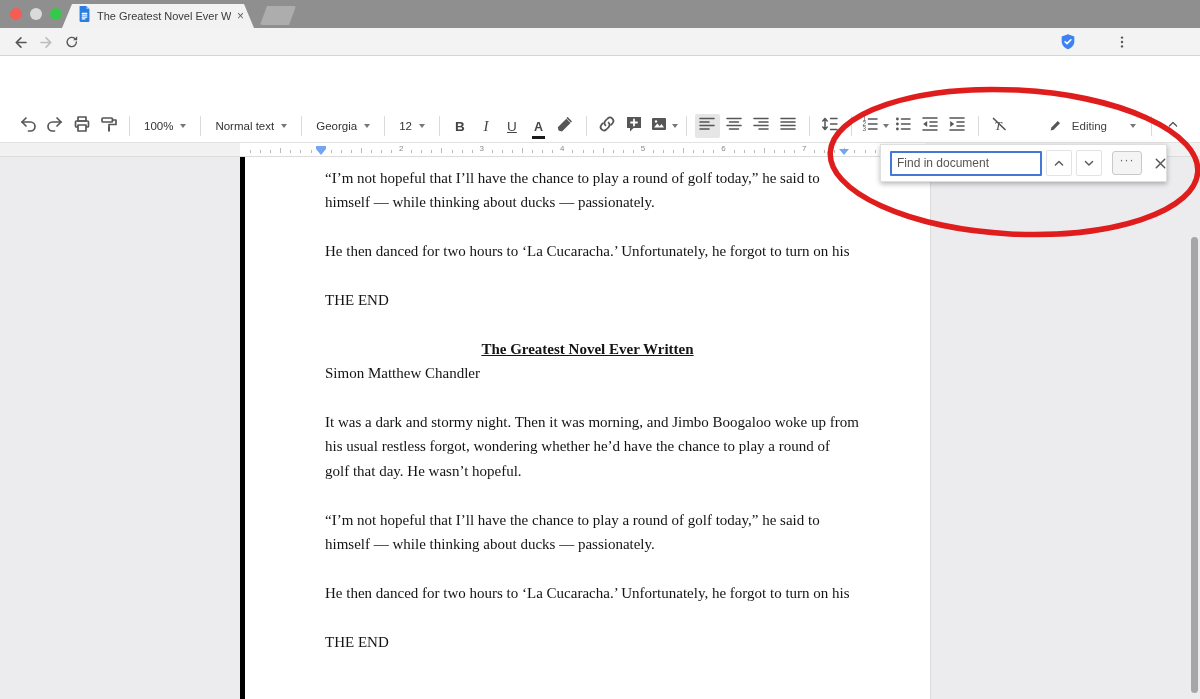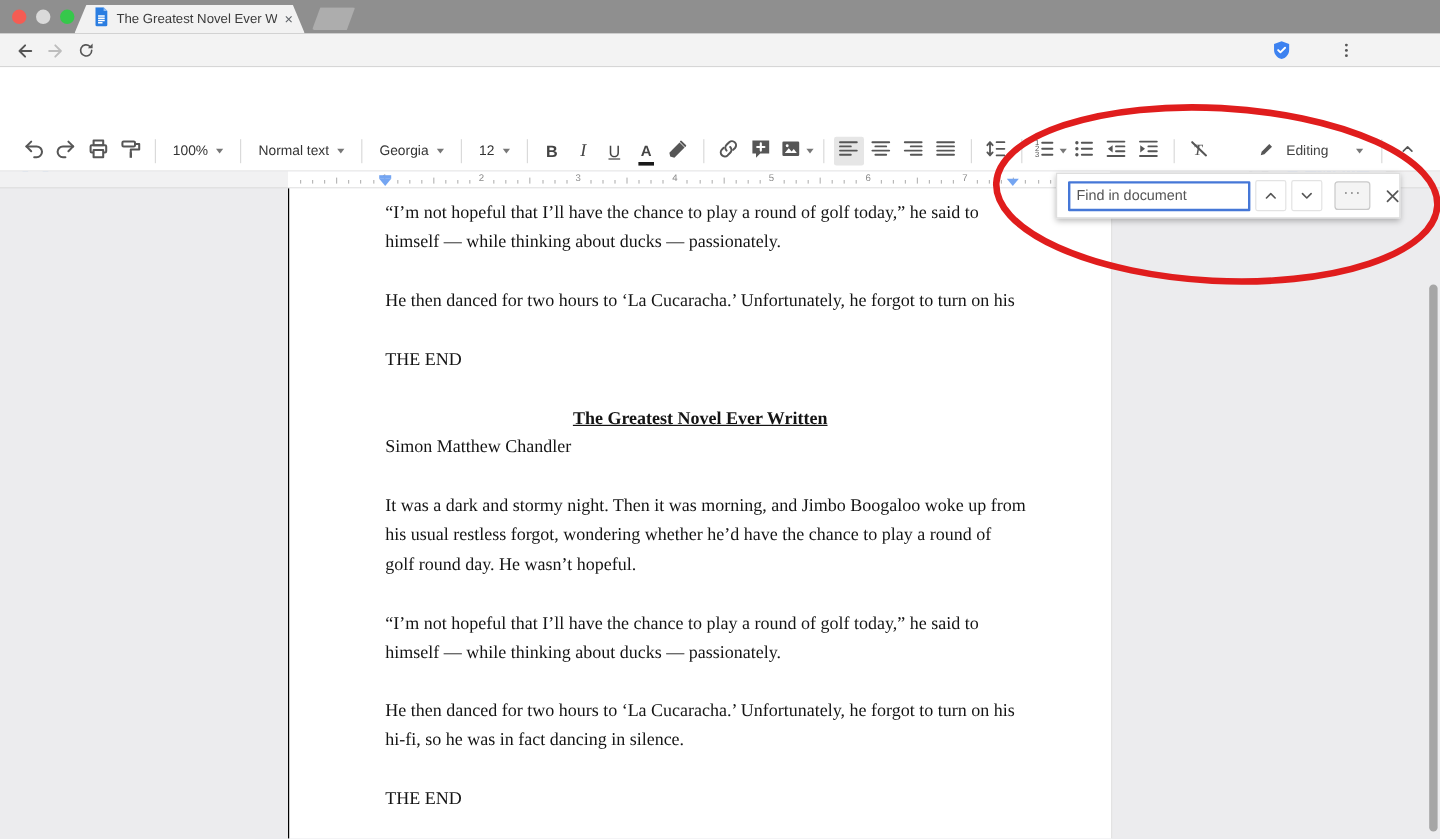--- a/index.html
+++ b/index.html
@@ -83,21 +83,21 @@
   .ruler{position:absolute;top:0;left:0;width:1200px;height:14px;background:#f1f1f2;
          border-bottom:1px solid #dcdcdc;box-sizing:border-box;}
   .ruler-page{position:absolute;left:240px;top:0;width:685px;height:13px;background:#fff;}
   .tick{position:absolute;bottom:3px;width:1px;height:3px;background:#b8b8b8;}
   .tick.half{height:5px;}
   .rnum{position:absolute;top:1px;font-size:8px;color:#8a8a8a;transform:translateX(-50%);}
   .rmark{position:absolute;width:0;height:0;border-left:5px solid transparent;border-right:5px solid transparent;
          border-top:6px solid #74a5f2;bottom:1px;}
   .rmark-bar{position:absolute;width:10px;height:3px;background:#74a5f2;top:3px;}
   .page{position:absolute;left:240px;top:14px;width:685px;height:542px;background:#fff;
-        border-left:1px solid #000000;border-right:1px solid #dcdcdc;box-sizing:content-box;}
+        border-left:5px solid #000000;border-right:1px solid #dcdcdc;box-sizing:content-box;}
   .doc{position:absolute;left:80px;top:9px;width:525px;font-family:"Liberation Serif",serif;
        font-size:15px;line-height:24.4px;color:#141414;}
   .para{margin:0 0 24.4px 0;}
   .para.no-gap{margin-bottom:0;}
   .para.center{text-align:left;}
   .para.title{text-align:center;font-weight:bold;text-decoration:underline;}
   .line{white-space:nowrap;}
   .caret-bar{display:inline-block;width:1.2px;height:16px;background:#000;vertical-align:-3px;}
 
   
@@ -477,29 +477,28 @@
           </div>
           <div class="para title no-gap">
             <div class="line">The Greatest Novel Ever Written</div>
           </div>
           <div class="para center">
             <div class="line">Simon Matthew Chandler</div>
           </div>
           <div class="para body">
             <div class="line">It was a dark and stormy night. Then it was morning, and Jimbo Boogaloo woke up from</div>
             <div class="line">his usual restless forgot, wondering whether he’d have the chance to play a round of</div>
-            <div class="line">golf round day. He wasn’t hopeful.</div>
+            <div class="line">golf that day. He wasn’t hopeful.</div>
           </div>
           <div class="para body">
             <div class="line">“I’m not hopeful that I’ll have the chance to play a round of golf today,” he said to</div>
             <div class="line">himself — while thinking about ducks — passionately.</div>
           </div>
           <div class="para body">
             <div class="line">He then danced for two hours to ‘La Cucaracha.’ Unfortunately, he forgot to turn on his</div>
-            <div class="line">hi-fi, so he was in fact dancing in silence.</div>
           </div>
           <div class="para center">
             <div class="line">THE END</div>
           </div>
         </div>
     </div>
   </div>
 
   <div class="find-dialog">
     <input class="find-input" placeholder="Find in document" style="">

